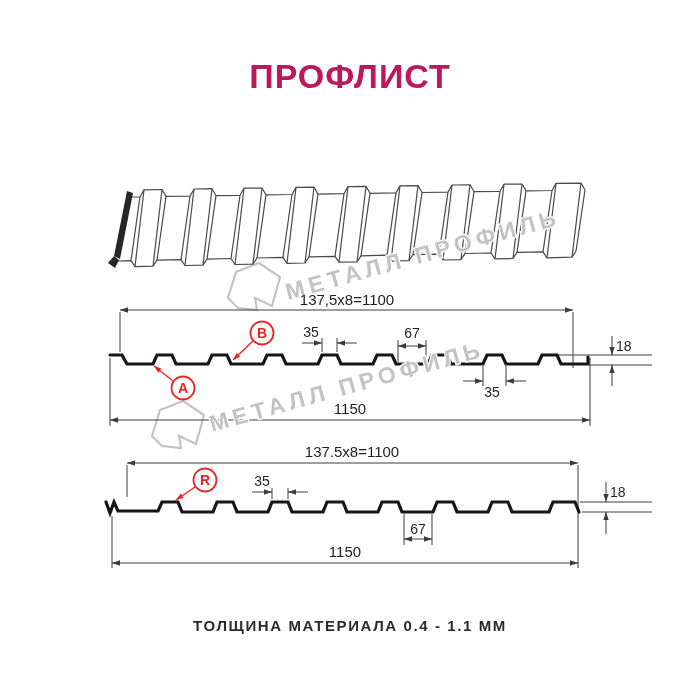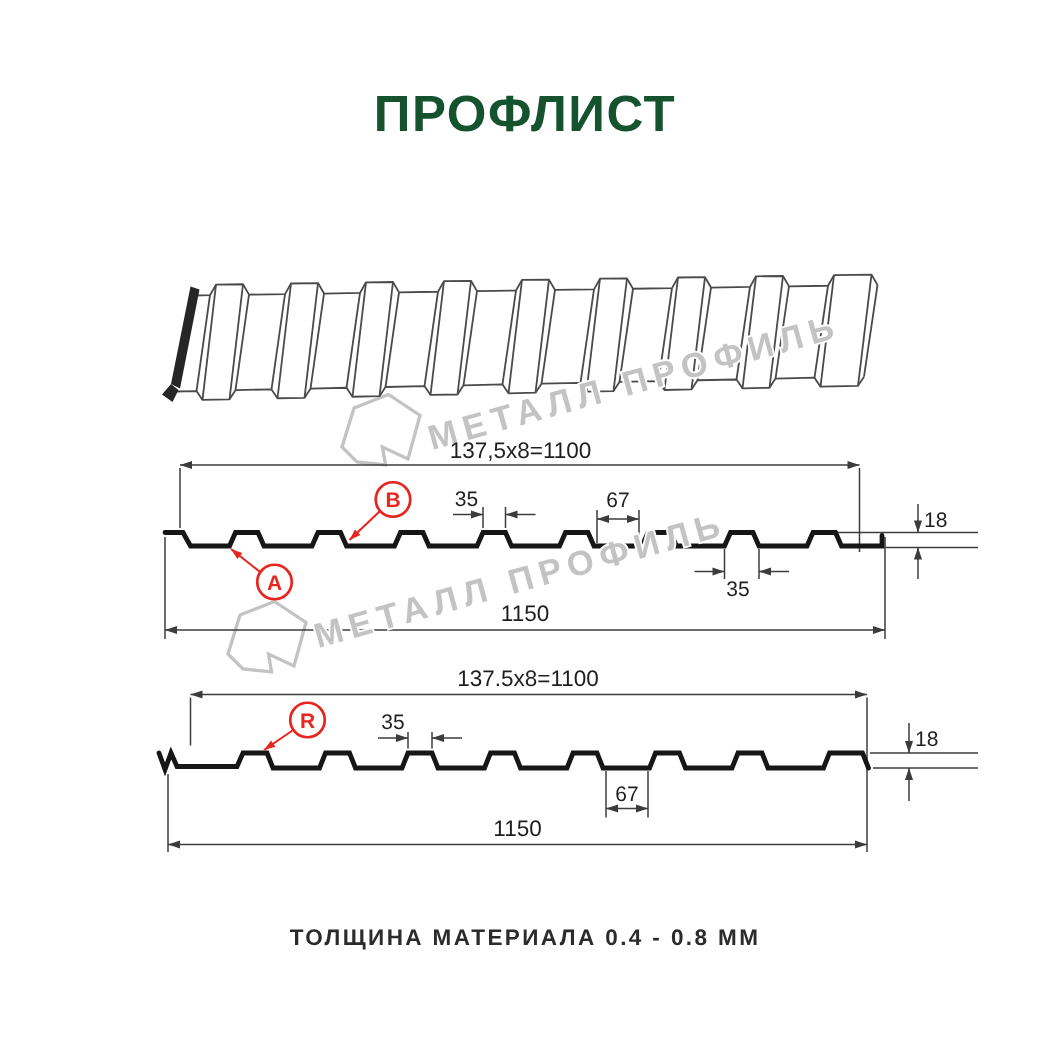--- a/index.html
+++ b/index.html
@@ -3,21 +3,21 @@
 <meta charset="utf-8">
 <style>
   :root{
     --accent:#e8251f; --line:#1a1a1a; --dim:#3c3c3c; --wm:#c3c3c3;
   }
   *{margin:0;padding:0;box-sizing:border-box;}
   body{width:700px;height:700px;background:#ffffff;overflow:hidden;position:relative;
        font-family:"Liberation Sans", sans-serif;}
   .page{position:absolute;inset:0;}
   .title{position:absolute;top:57px;left:0;width:700px;text-align:center;
-         font-size:34px;font-weight:700;letter-spacing:1px;color:#14532d;}
+         font-size:34px;font-weight:700;letter-spacing:1px;color:#be185d;}
   .subtitle{position:absolute;top:98px;left:0;width:700px;text-align:center;
          font-size:17px;font-weight:700;letter-spacing:1px;color:#222;}
   .footer-note{position:absolute;top:617px;left:0;width:700px;text-align:center;
          font-size:15px;font-weight:700;letter-spacing:1.6px;color:#2b2b2b;}
   svg{position:absolute;top:0;left:0;}
   .thin{stroke:var(--dim);stroke-width:1;fill:none;}
   .arrow{fill:var(--dim);stroke:none;}
   .thick{stroke:#161616;stroke-width:3.2;fill:none;stroke-linecap:round;}
   .sheet3d{stroke:#4a4a4a;stroke-width:1.2;fill:none;stroke-linejoin:round;}
   .edge-dark{fill:#262626;stroke:none;}
@@ -188,14 +188,14 @@
     <g>
       <circle class="marker-circle" cx="183" cy="388" r="11.5"></circle>
       <text class="marker-letter" x="183" y="393" text-anchor="middle">А</text>
       <circle class="marker-circle" cx="262" cy="333" r="11.5"></circle>
       <text class="marker-letter" x="262" y="338" text-anchor="middle">В</text>
       <circle class="marker-circle" cx="205" cy="480" r="11.5"></circle>
       <text class="marker-letter" x="205" y="485" text-anchor="middle">R</text>
     </g>
   </svg>
 
-  <div class="footer-note">ТОЛЩИНА МАТЕРИАЛА 0.4 - 0.8 ММ</div>
+  <div class="footer-note">ТОЛЩИНА МАТЕРИАЛА 0.4 - 1.1 ММ</div>
 </div>
 
 </body></html>

